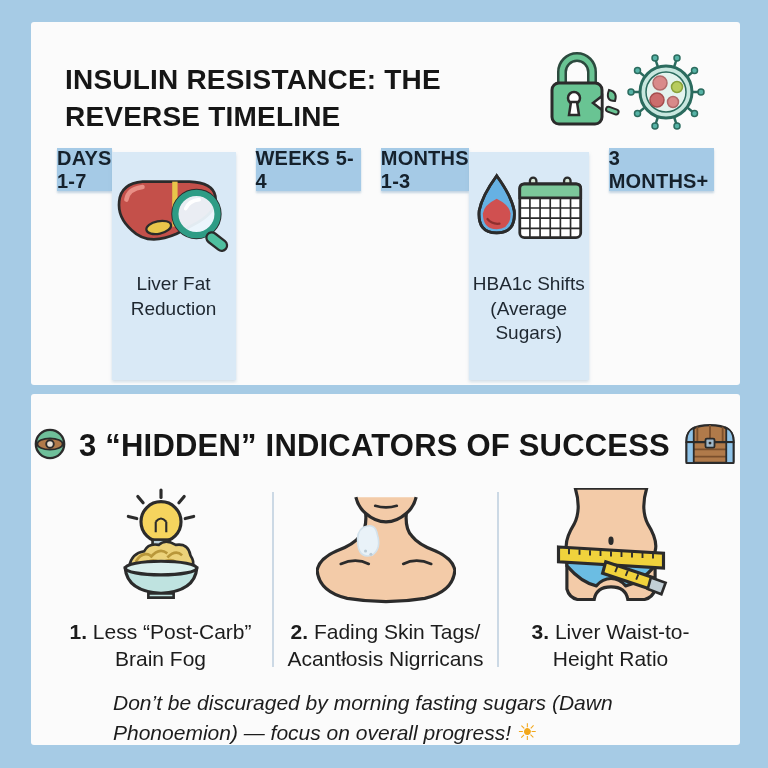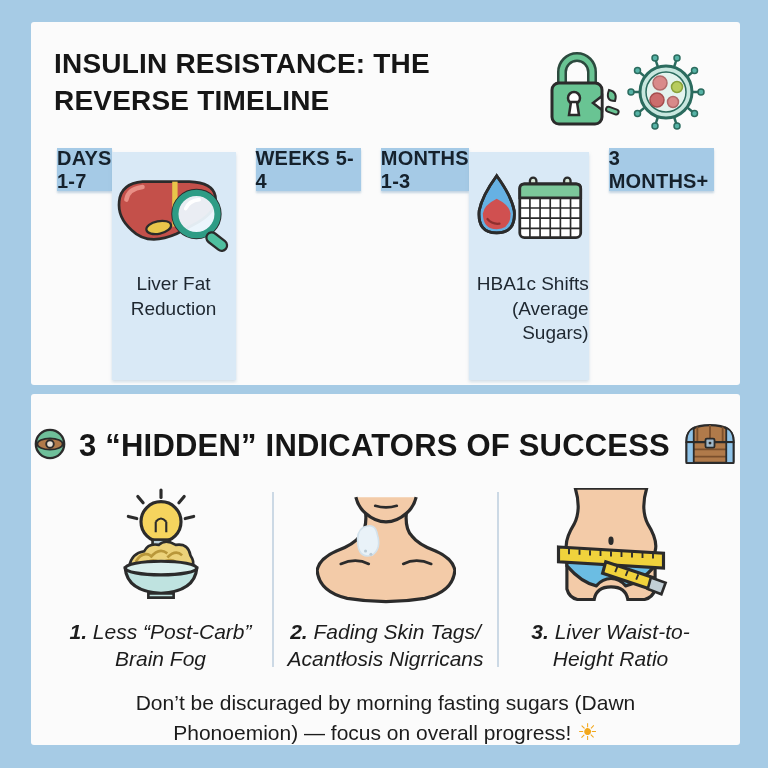--- a/index.html
+++ b/index.html
@@ -2,46 +2,46 @@
 <html><head>
 <meta charset="utf-8">
 <style>
   html,body{margin:0;padding:0;}
   body{font-family:"Liberation Sans","DejaVu Sans",sans-serif;}
   .stage{position:relative;width:768px;height:768px;background:#a6cbe5;overflow:hidden;}
   .card{position:absolute;left:31px;width:709px;background:#fbfbfb;border-radius:3px;}
   .top-card{top:22px;height:363px;}
   .bottom-card{top:394px;height:351px;}
 
-  .top-head{display:flex;align-items:flex-start;padding:24px 34px 4px 23px;}
+  .top-head{display:flex;align-items:flex-end;padding:24px 34px 4px 34px;}
   .main-title{margin:0;font-size:28px;line-height:1.32;font-weight:700;letter-spacing:.2px;color:#161616;max-width:430px;}
   .head-icons{margin-left:auto;display:flex;gap:4px;align-items:flex-start;padding-top:6px;}
 
   .columns{display:flex;gap:20px;padding:0 26px;margin-top:8px;}
   .col{flex:1;display:flex;}
   .chip{height:43px;background:#a5cae6;display:flex;align-items:center;justify-content:center;
         font-weight:700;font-size:20px;color:#15212c;letter-spacing:.2px;
         box-shadow:0 2px 2px rgba(150,180,205,.55);}
   .panel{margin-top:4px;background:#d9e9f6;height:228px;display:flex;flex-direction:column;align-items:center;
          box-shadow:0 2px 3px rgba(150,180,205,.4);}
   .icon-box{height:104px;display:flex;align-items:center;justify-content:center;margin-top:10px;}
   .caption{font-size:19px;color:#1e2730;text-align:center;line-height:1.3;margin-top:6px;}
-  .cap0{max-width:112px;}.cap1{max-width:148px;}.cap2{max-width:126px;text-align:right;}.cap3{max-width:162px;}
+  .cap0{max-width:112px;}.cap1{max-width:148px;}.cap2{max-width:126px;}.cap3{max-width:162px;}
 
   .ind-title-row{display:flex;align-items:center;justify-content:center;gap:12px;margin-top:26px;}
   .ind-title{margin:0;font-size:31px;font-weight:700;letter-spacing:.2px;color:#161616;}
   .items{display:flex;margin-top:14px;padding:0 18px;}
-  .item{flex:1;display:flex;flex-direction:column;align-items:center;font-style:italic;}
+  .item{flex:1;display:flex;flex-direction:column;align-items:center;}
   .vdiv{width:2px;background:#ccd9e5;margin:6px 0;}
   .icon-box2{height:120px;display:flex;align-items:flex-end;justify-content:center;}
   .item-caption{margin-top:12px;font-size:21px;text-align:center;line-height:1.3;color:#1c1c1c;}
   .ic0{max-width:208px;}.ic1{max-width:228px;}.ic2{max-width:196px;}
   .item-caption b{font-weight:700;}
 
-  .footnote{text-align:center;font-size:21px;line-height:1.35;margin:16px auto 16px;max-width:545px;color:#1c1c1c;}
+  .footnote{text-align:left;font-size:21px;line-height:1.35;margin:16px auto 16px;max-width:545px;color:#1c1c1c;font-style:italic;}
   .sun{color:#f2a71b;font-size:23px;}
 </style>
 </head>
 <body>
 
 <div class="stage">
 
   <section class="card top-card">
     <div class="top-head">
       <h1 class="main-title">INSULIN RESISTANCE: THE REVERSE TIMELINE</h1>

